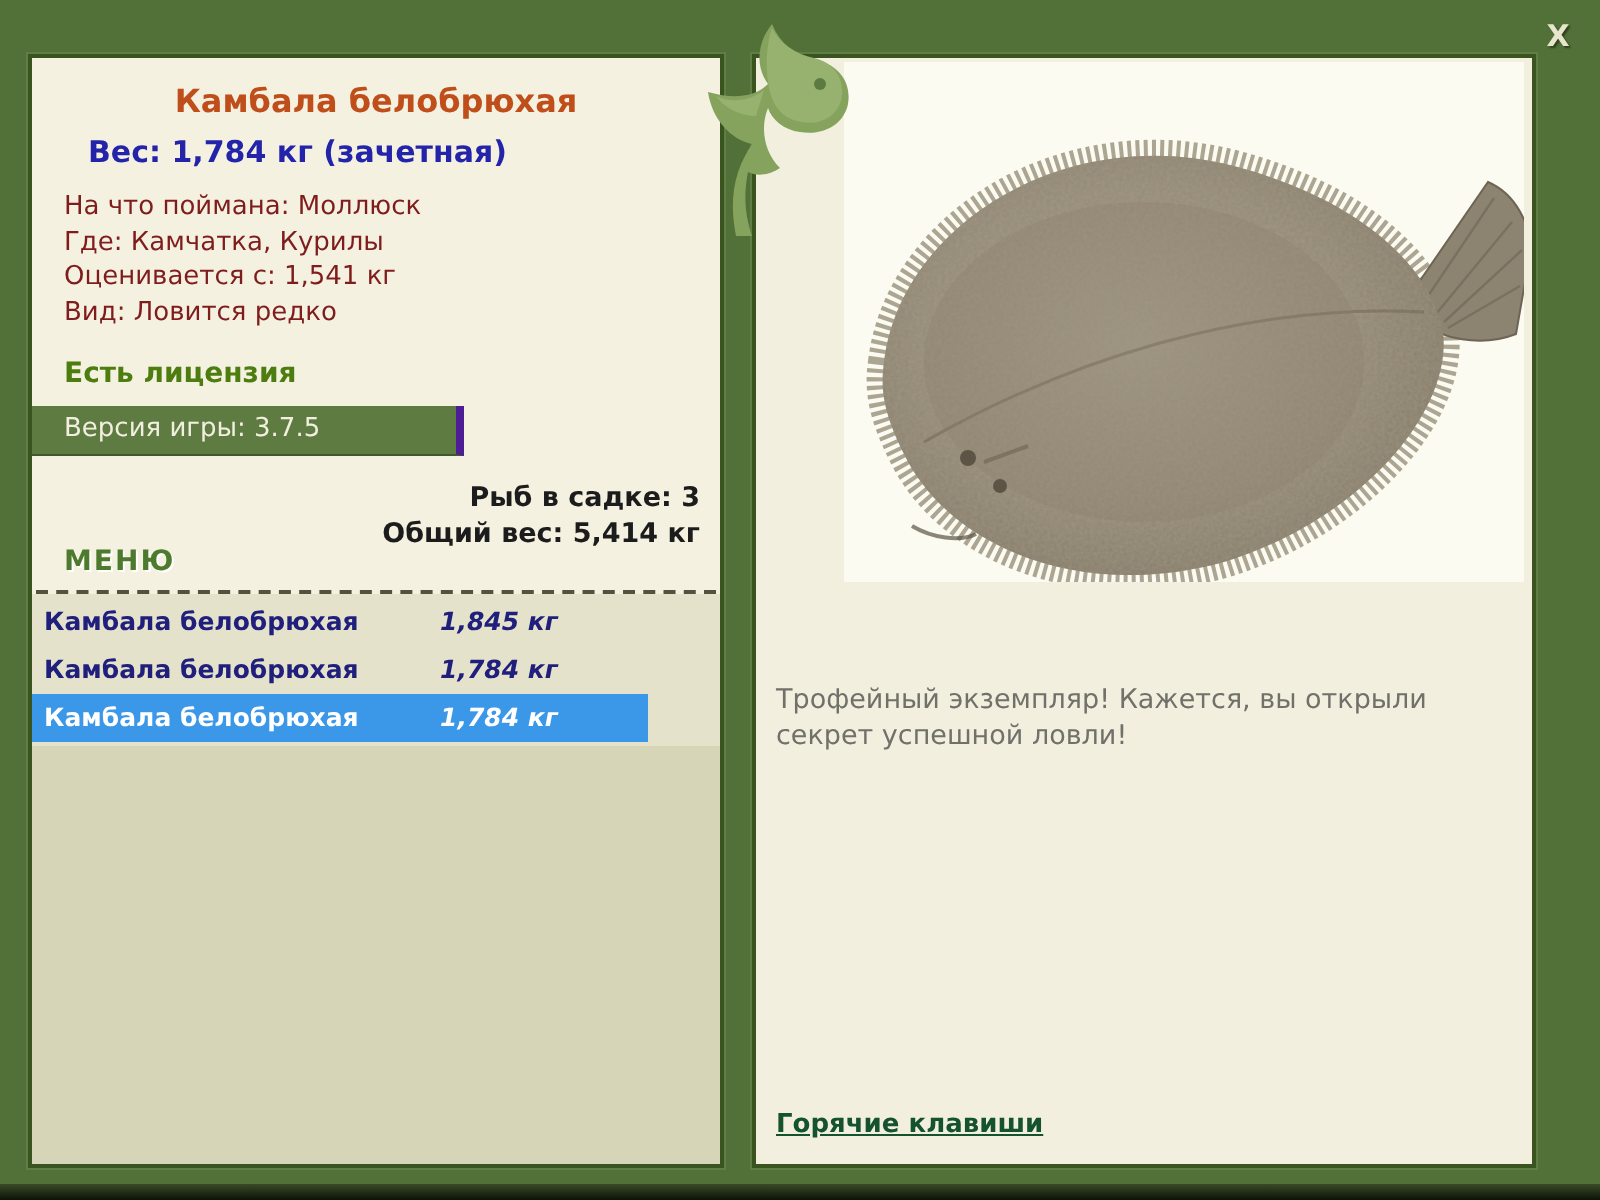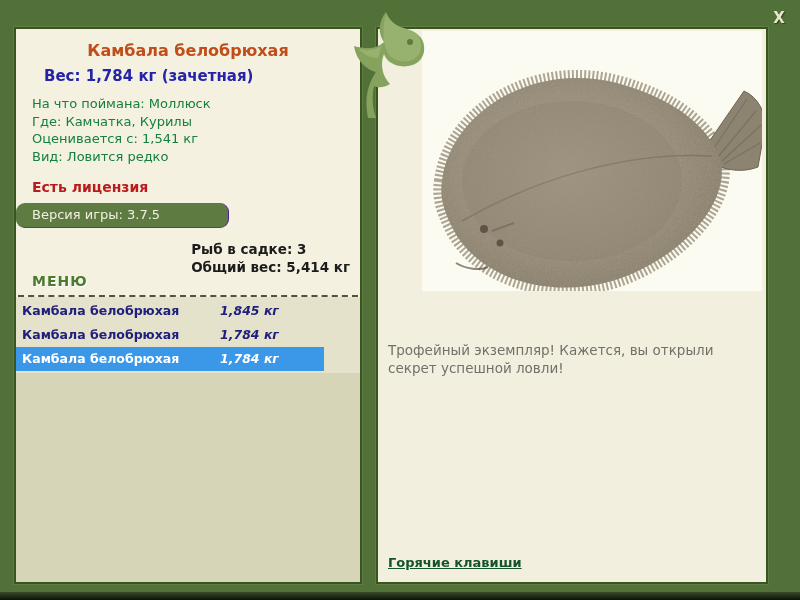--- a/index.html
+++ b/index.html
@@ -10,28 +10,28 @@
   }
   
   .panel{position:absolute;border:2px solid #3a5420;box-shadow:0 0 0 1px #5f7d45;}
   .panel-left{left:14px;top:27px;width:344px;height:553px;background:#f4f1e1;}
   .panel-right{left:376px;top:27px;width:388px;height:553px;background:#f2efdf;}
 
   
   .fish-title{position:absolute;top:12px;left:0;right:0;text-align:center;
     color:#c04e1a;font-size:16px;font-weight:bold;}
   .fish-weight{position:absolute;top:38px;left:16px;color:#2424aa;font-size:15px;font-weight:bold;margin-left:12px;}
-  .fish-details{position:absolute;top:66px;left:16px;color:#15803d;font-size:13px;line-height:17.5px;}
-  .fish-license{position:absolute;top:150px;left:16px;color:#b91c1c;font-size:14px;font-weight:bold;}
+  .fish-details{position:absolute;top:66px;left:16px;color:#7f1d1d;font-size:13px;line-height:17.5px;}
+  .fish-license{position:absolute;top:150px;left:16px;color:#4d7c0f;font-size:14px;font-weight:bold;}
   .version-bar{position:absolute;top:174px;left:0;width:196px;height:24px;line-height:24px;
     padding-left:16px;background:#5e7c42;color:#f2efdf;font-size:13px;
-    border-right:1px solid #4c1d95;border-bottom:1px solid #40592a;border-radius:9px;}
+    border-right:4px solid #4c1d95;border-bottom:1px solid #40592a;}
   .menu-btn{position:absolute;top:228px;left:16px;color:#4d7a2d;font-size:14px;font-weight:bold;
     letter-spacing:1px;text-shadow:1px 1px 0 #ffffff;cursor:pointer;margin-top:16px;}
-  .sack-info{position:absolute;top:212px;right:10px;text-align:left;color:#1c1c1c;
+  .sack-info{position:absolute;top:212px;right:10px;text-align:right;color:#1c1c1c;
     font-size:13.5px;font-weight:bold;line-height:17.5px;}
   .dashed-sep{position:absolute;top:266px;left:2px;right:2px;border-top:2px dashed #53533d;}
   .catch-list{position:absolute;top:268px;left:0;right:0;bottom:0;background:#d6d5b7;}
   .rows{background:#e5e2cc;padding:2px 0 2px 0;}
   .row{position:relative;height:24px;line-height:24px;font-size:12.5px;font-weight:bold;color:#20207c;cursor:pointer;}
   .row .nm{position:absolute;left:6px;}
   .row .wt{position:absolute;left:204px;font-style:italic;}
   .row.selected{background:#3b97e8;color:#ffffff;width:308px;}
 
   

